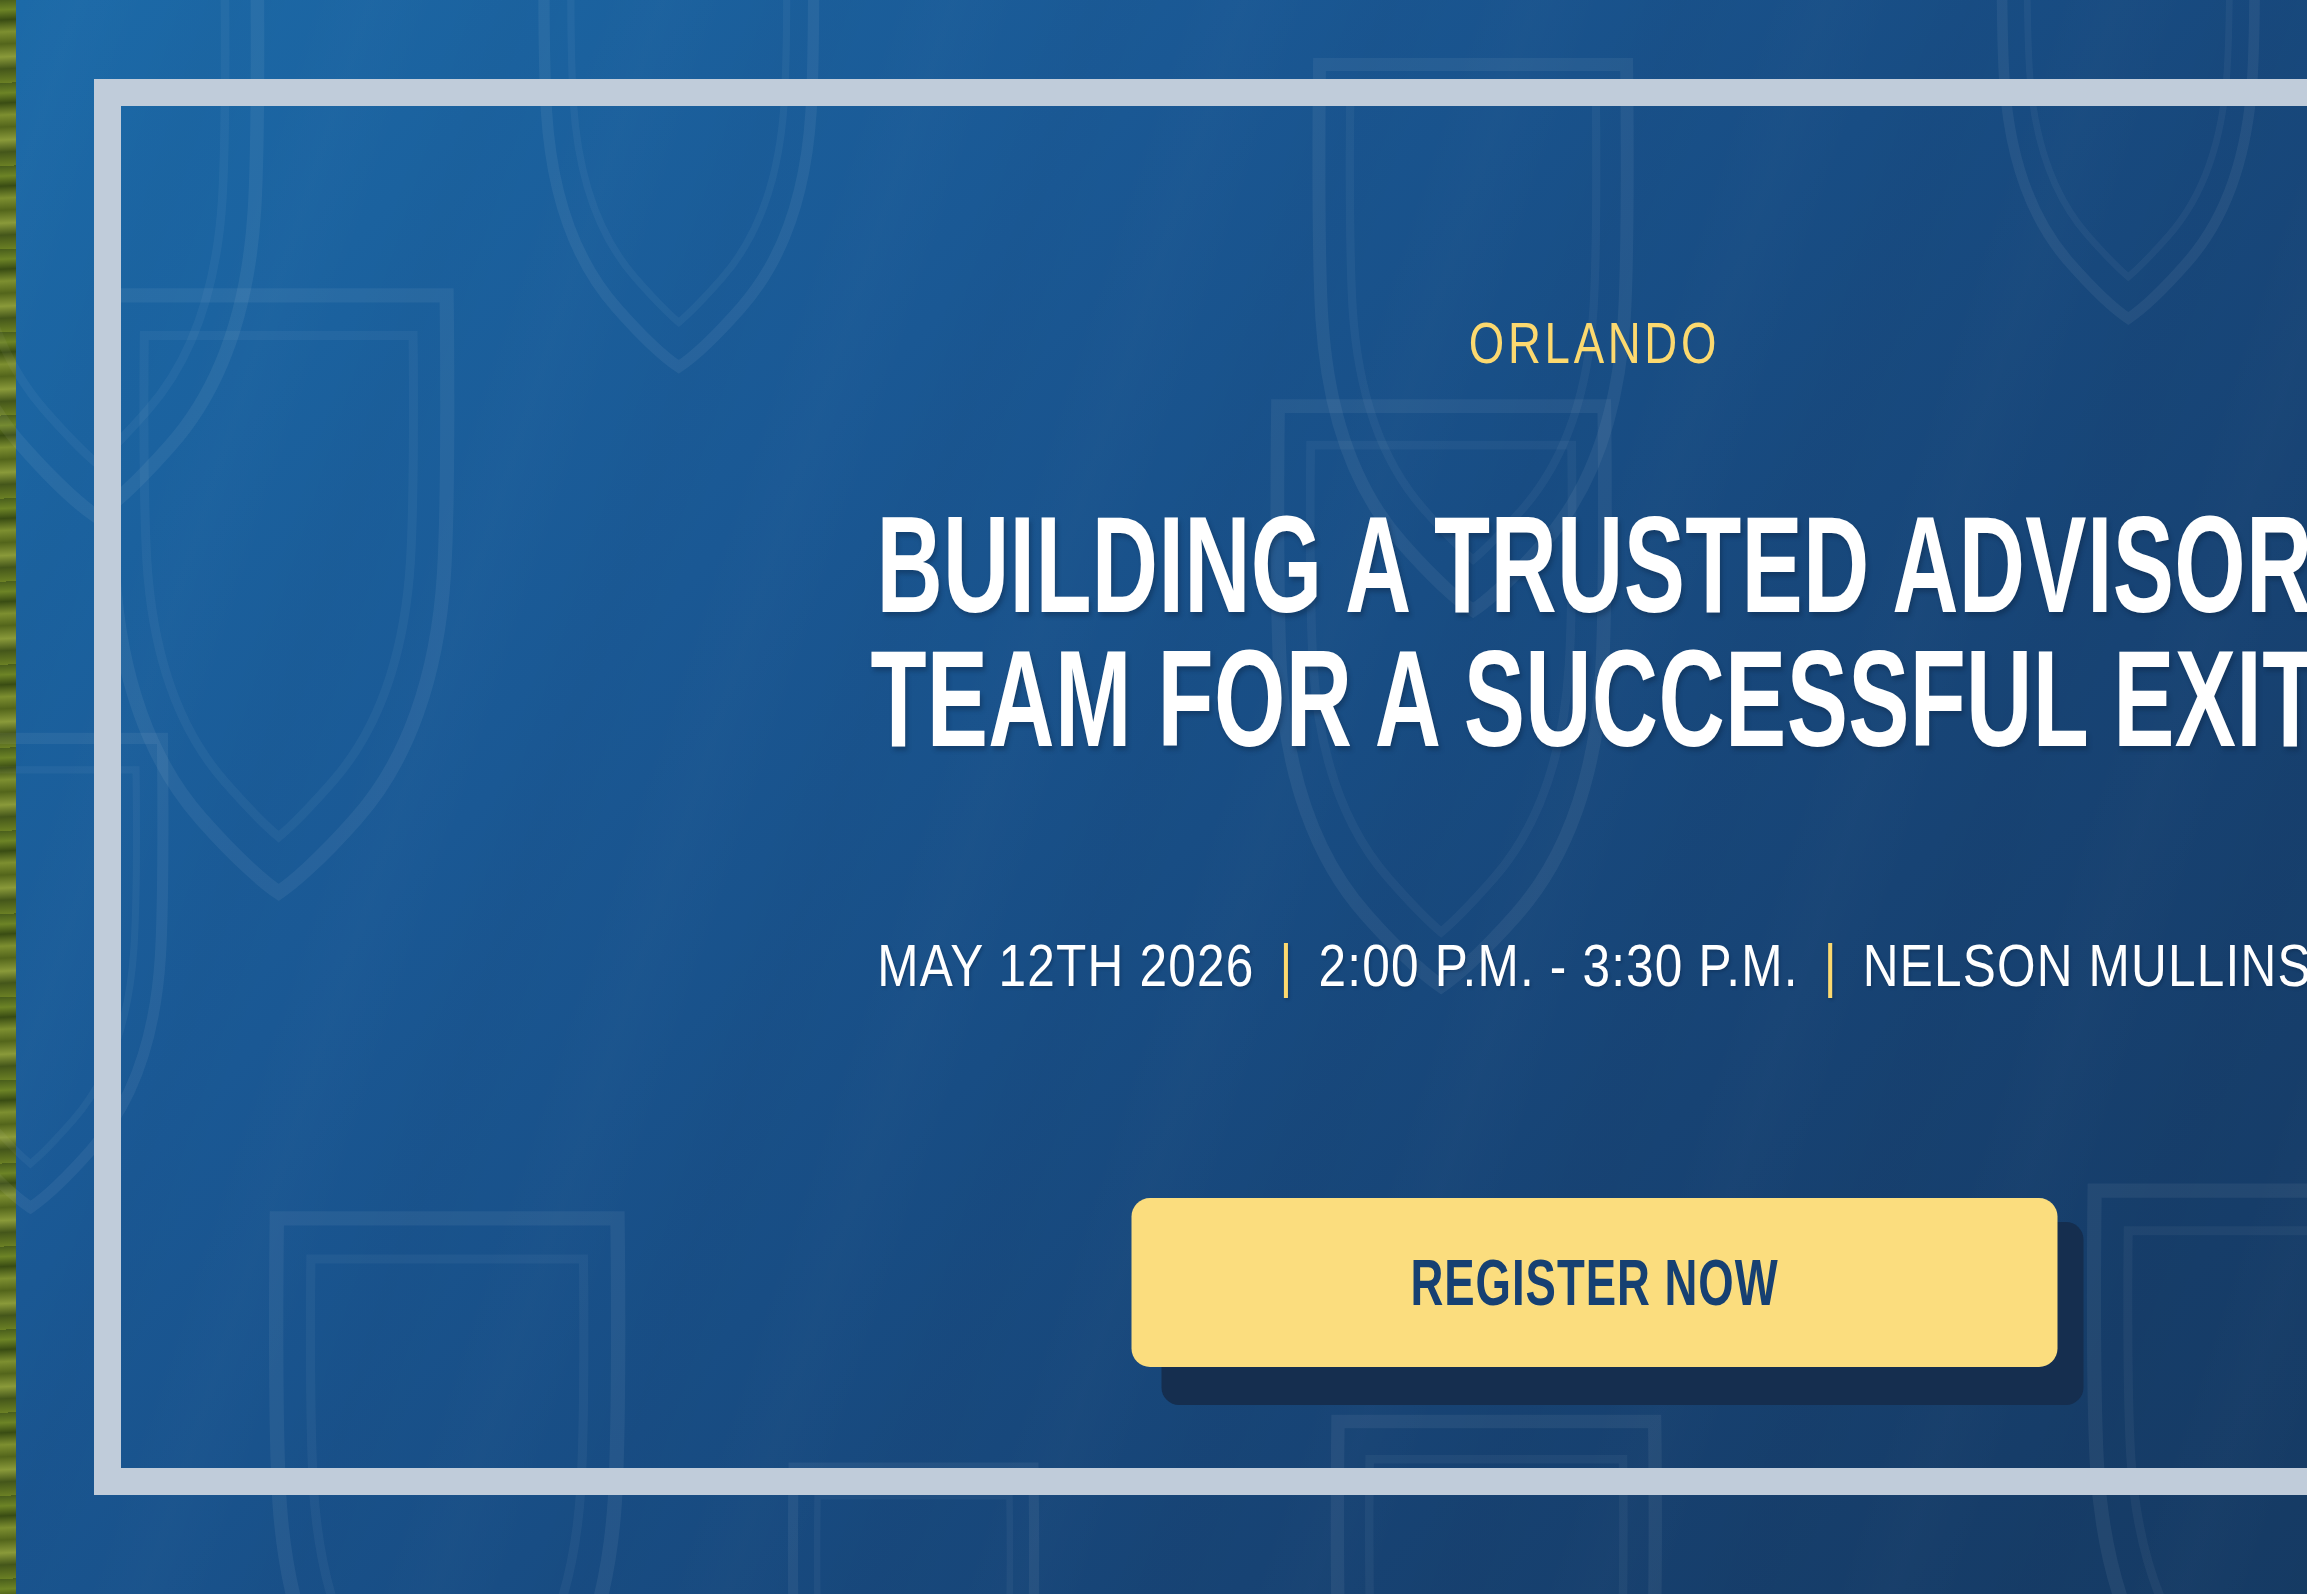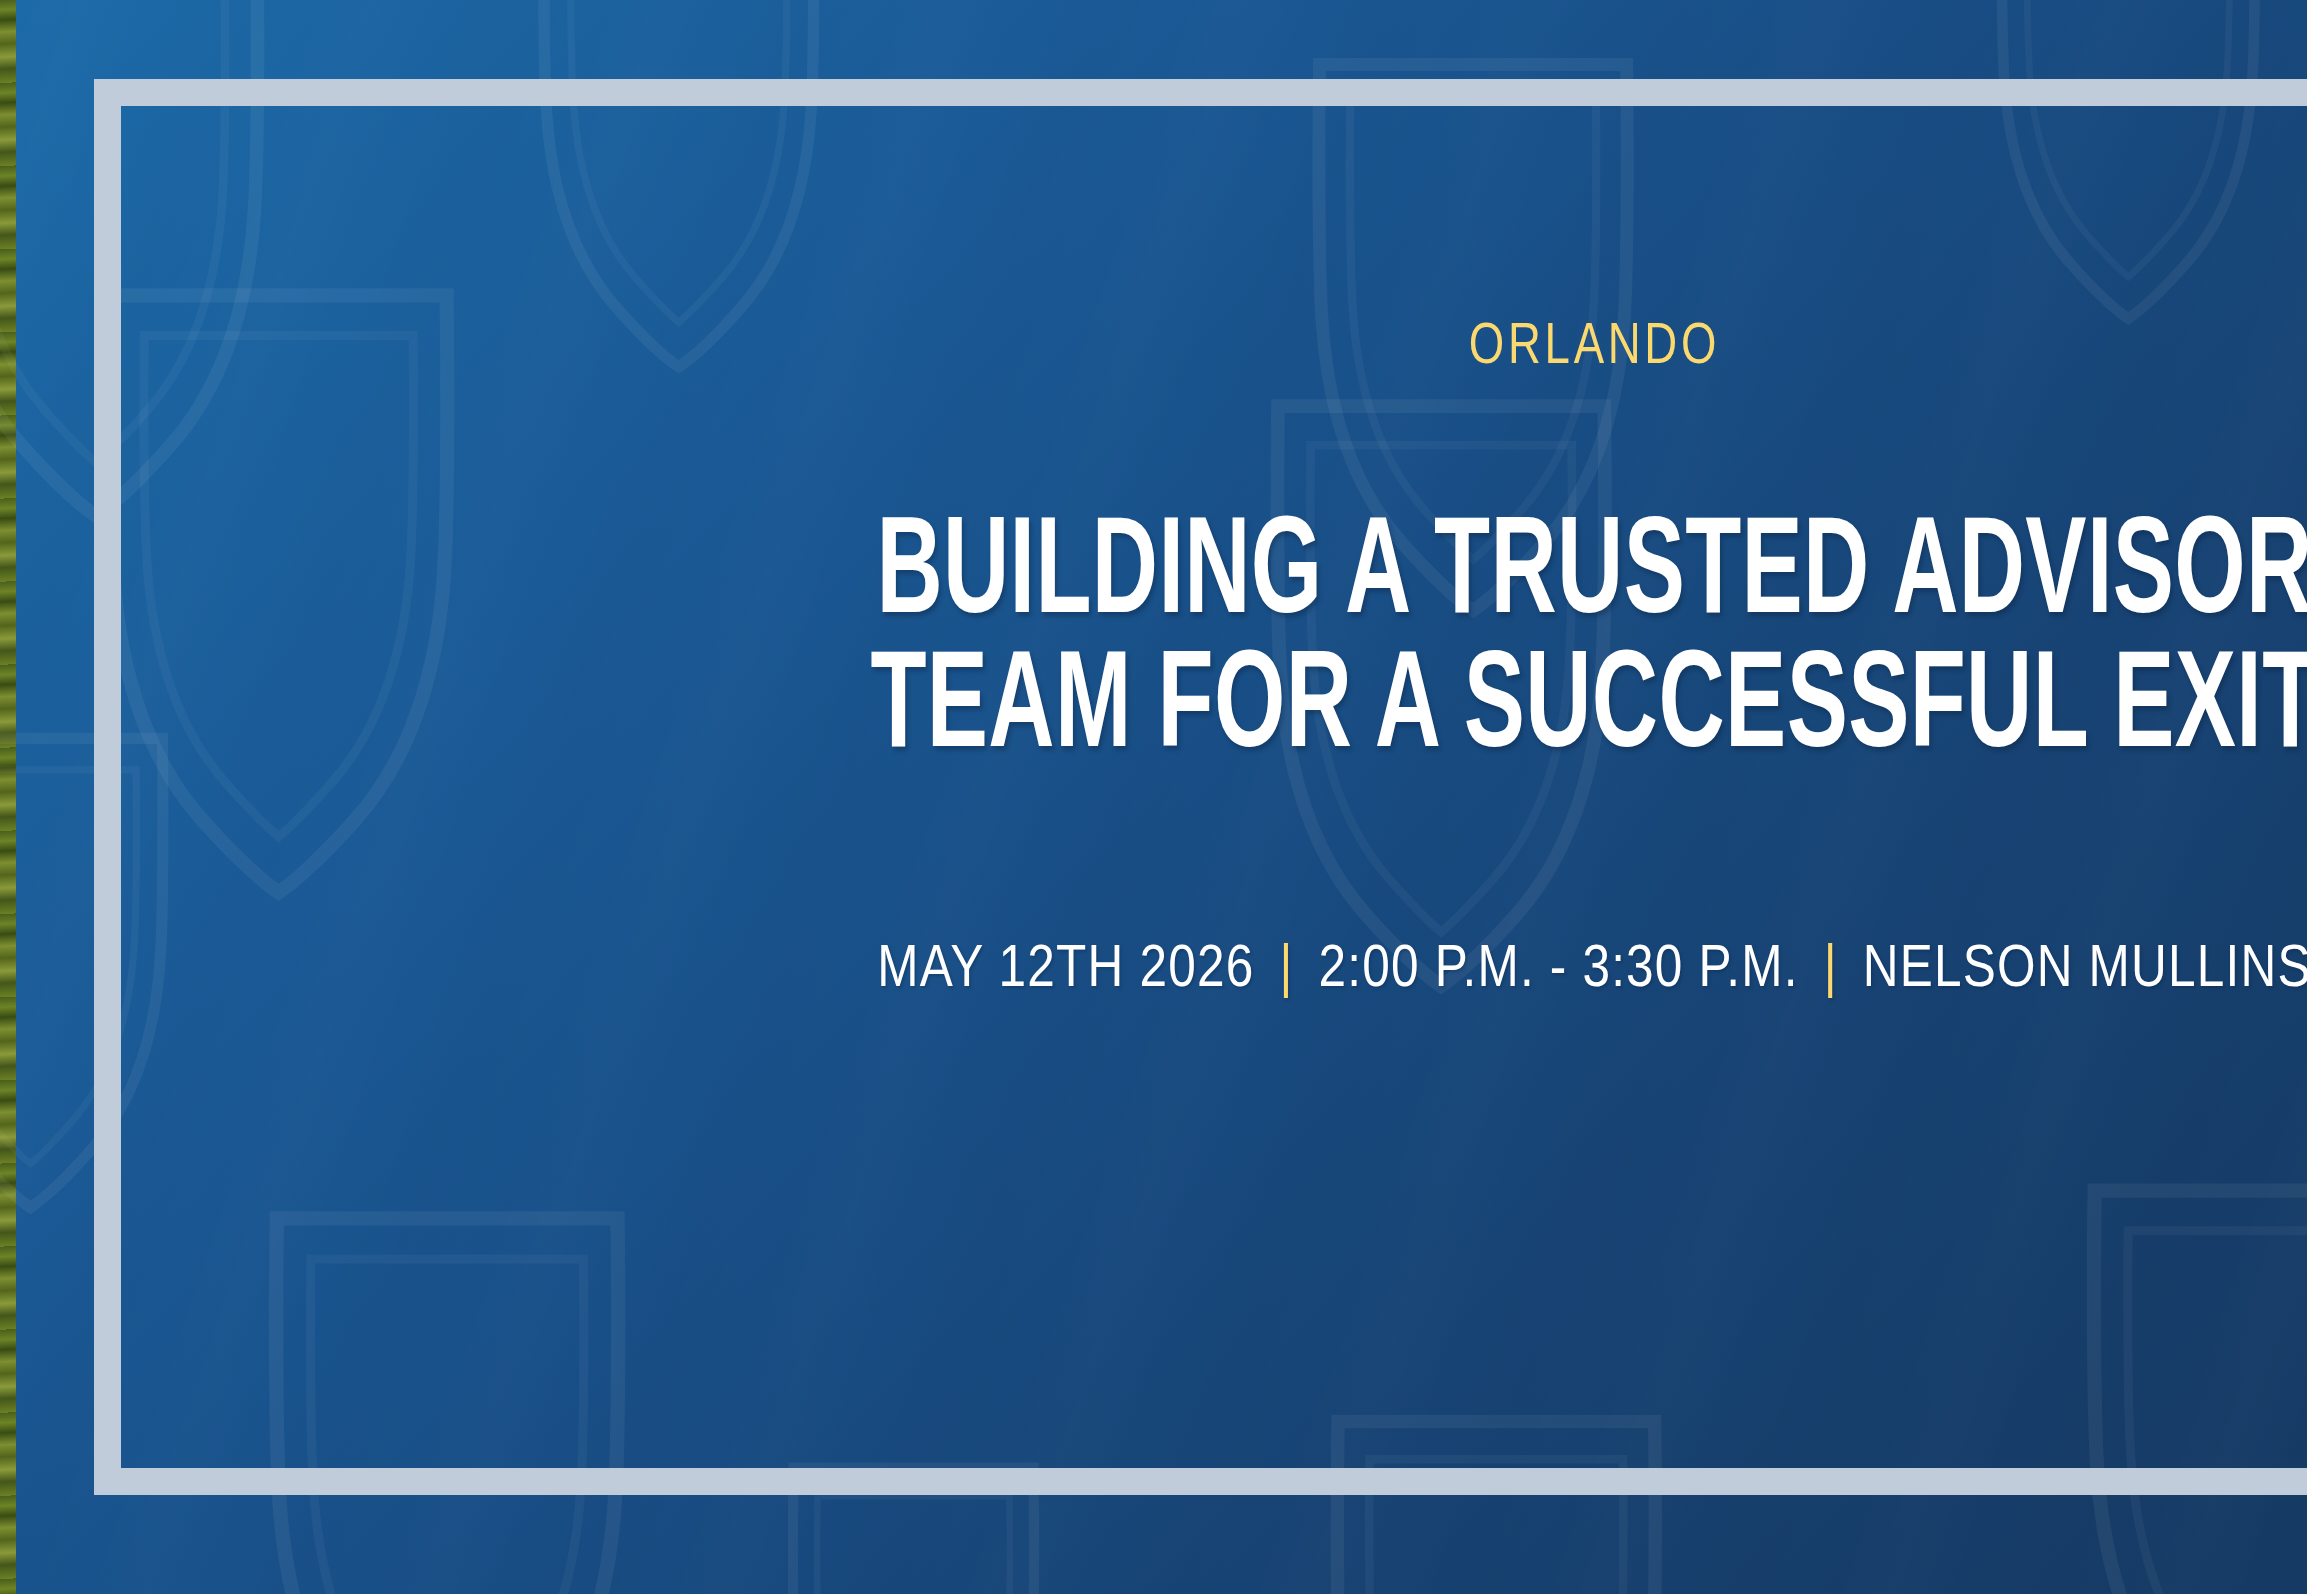--- a/index.html
+++ b/index.html
@@ -277,16 +277,22 @@
     </div>
 
     <div class="meta">
       <span>MAY 12TH 2026</span>
       <span class="sep">|</span>
       <span>2:00 P.M. - 3:30 P.M.</span>
       <span class="sep">|</span>
       <span>NELSON MULLINS</span>
     </div>
 
+    <div class="cta-wrap">
+      <div class="cta-shadow"></div>
+      <button class="cta-button">
+        <span class="cta-label">REGISTER NOW</span>
+      </button>
+    </div>
 
   </div>
 </div>
 
 
 </body></html>

